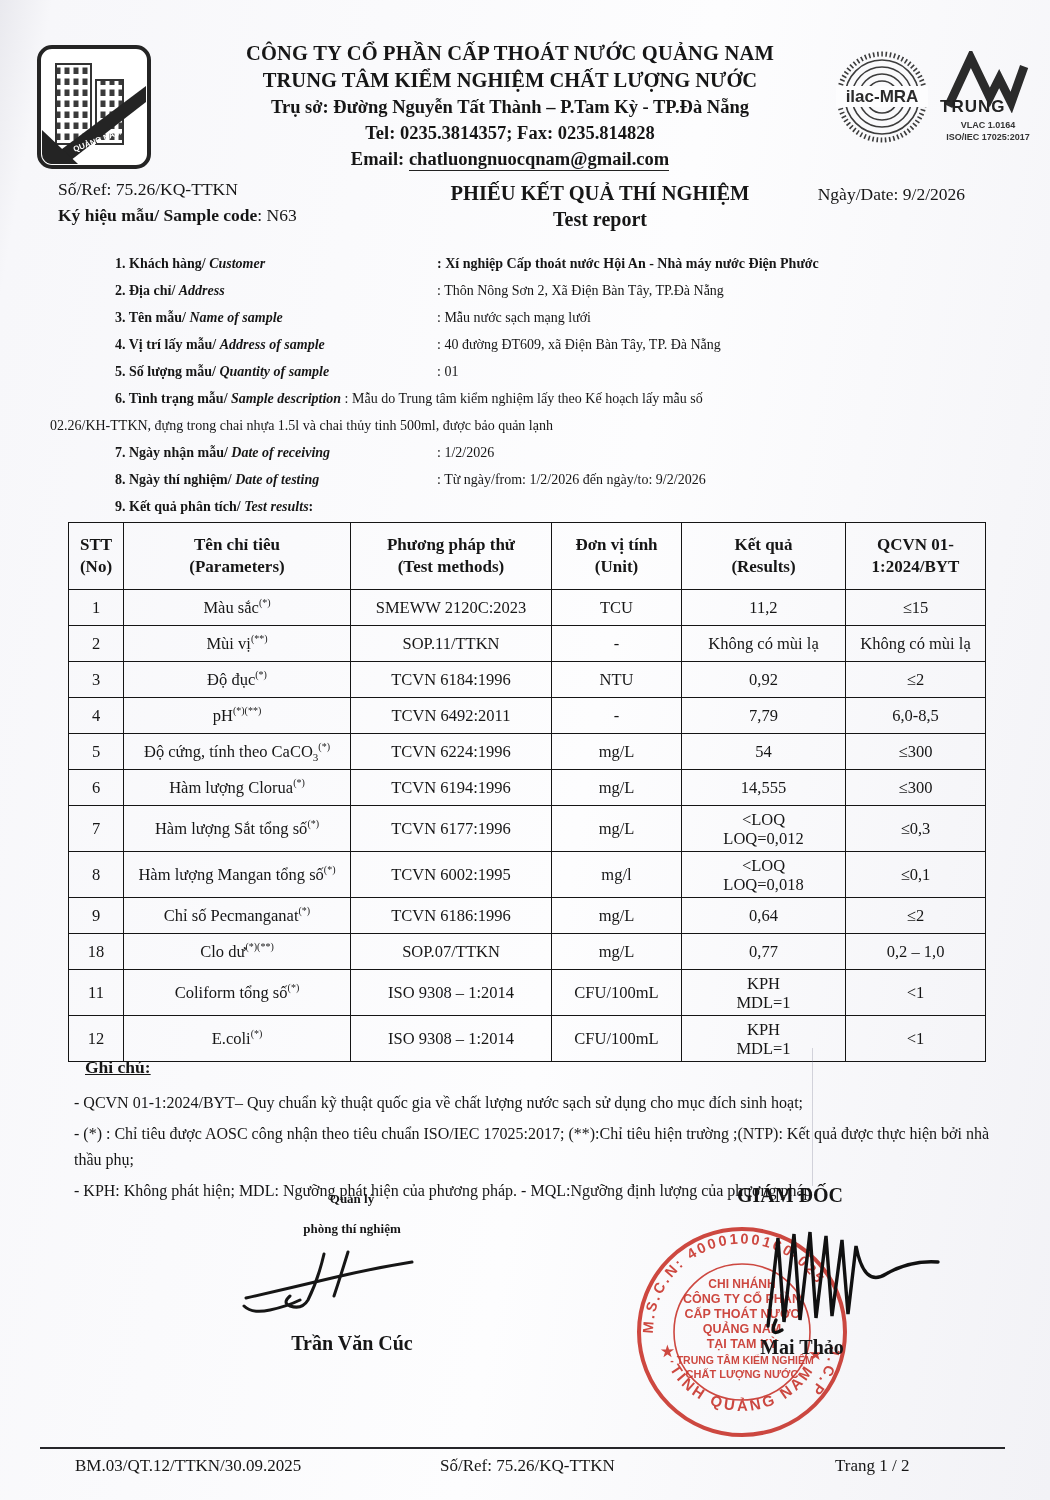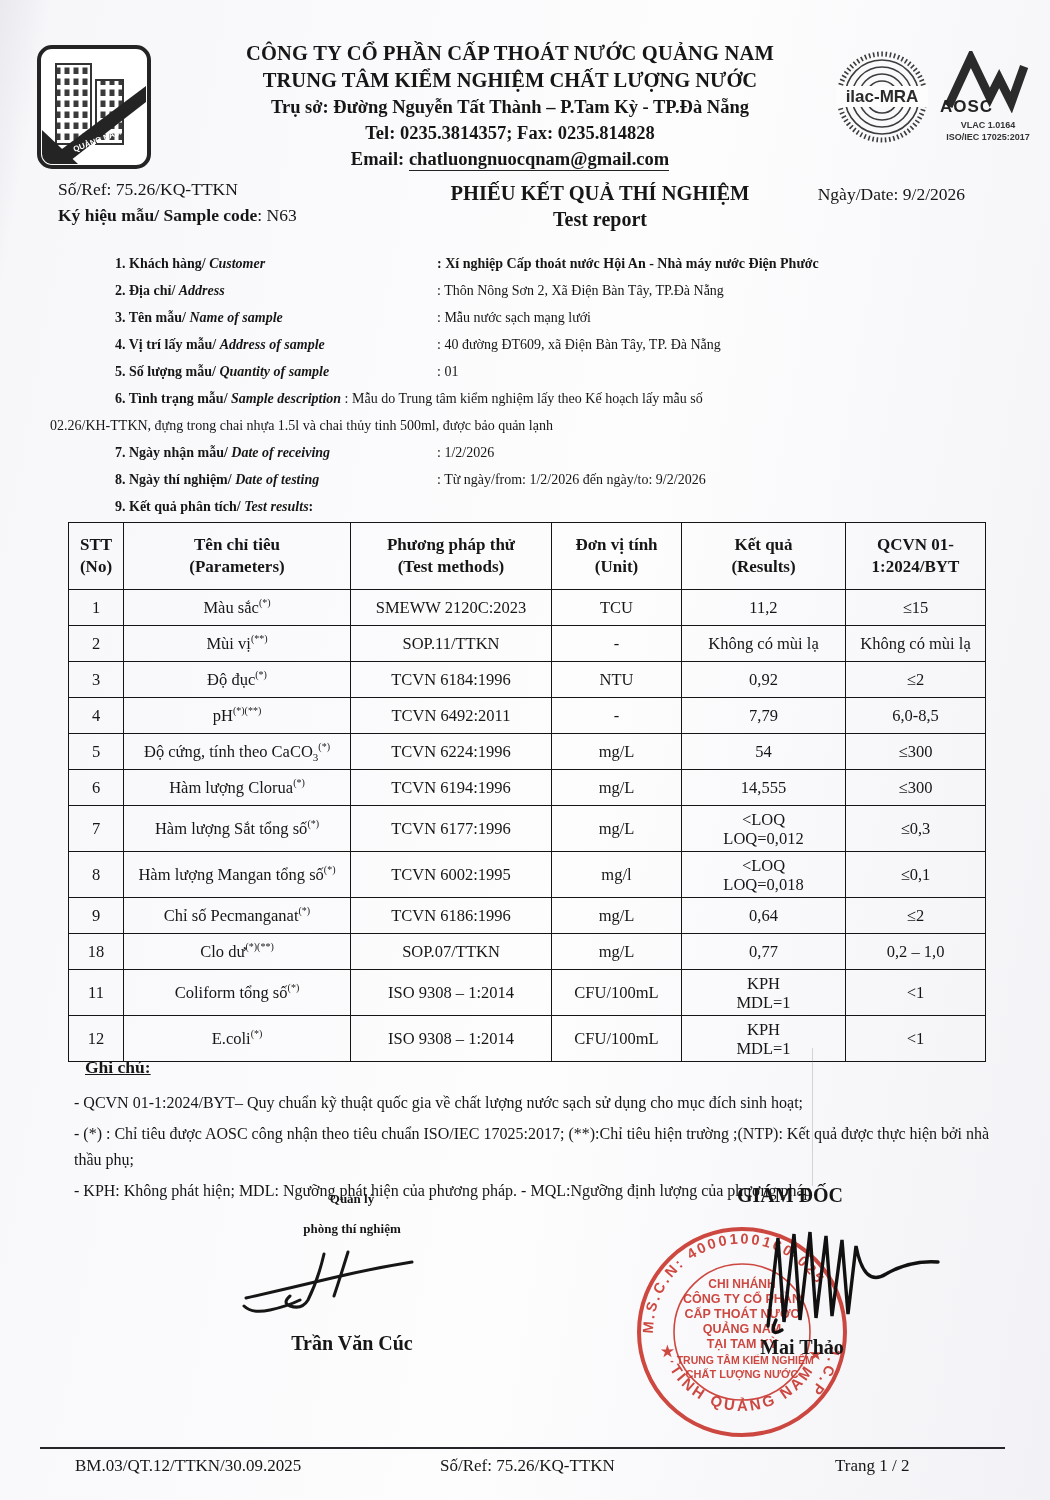--- a/index.html
+++ b/index.html
@@ -117,21 +117,21 @@
         <circle cx="48" cy="49" r="37" stroke-width="1.6"></circle>
         <circle cx="48" cy="49" r="43" stroke-width="5" stroke-dasharray="1.6 2.6"></circle>
       </g>
       <rect x="2" y="38" width="92" height="21" fill="#fdfdfe"></rect>
       <text x="48" y="54" text-anchor="middle" font-size="17" font-weight="bold" fill="#2b2b2b" font-family="Liberation Sans, sans-serif">ilac-MRA</text>
     </svg>
     <div class="aosc-box">
       <svg width="86" height="62" viewBox="0 0 100 72">
         <path d="M4,64 L30,8 L52,54 L63,32 L77,60 L92,18" fill="none" stroke="#2b2b2b" stroke-width="10" stroke-linejoin="miter"></path>
       </svg>
-      <div class="aosc-word">AOSC</div>
+      <div class="aosc-word">TRUNG</div>
       <div class="aosc-sub">VLAC 1.0164</div>
       <div class="aosc-sub">ISO/IEC 17025:2017</div>
     </div>
   </div>
 
   <div class="abs meta-left">
     <div>Số/Ref: 75.26/KQ-TTKN</div>
     <div>
       <span class="b">Ký hiệu mẫu/</span>
       <span class="bi">Sample code</span><span>: N63</span>

